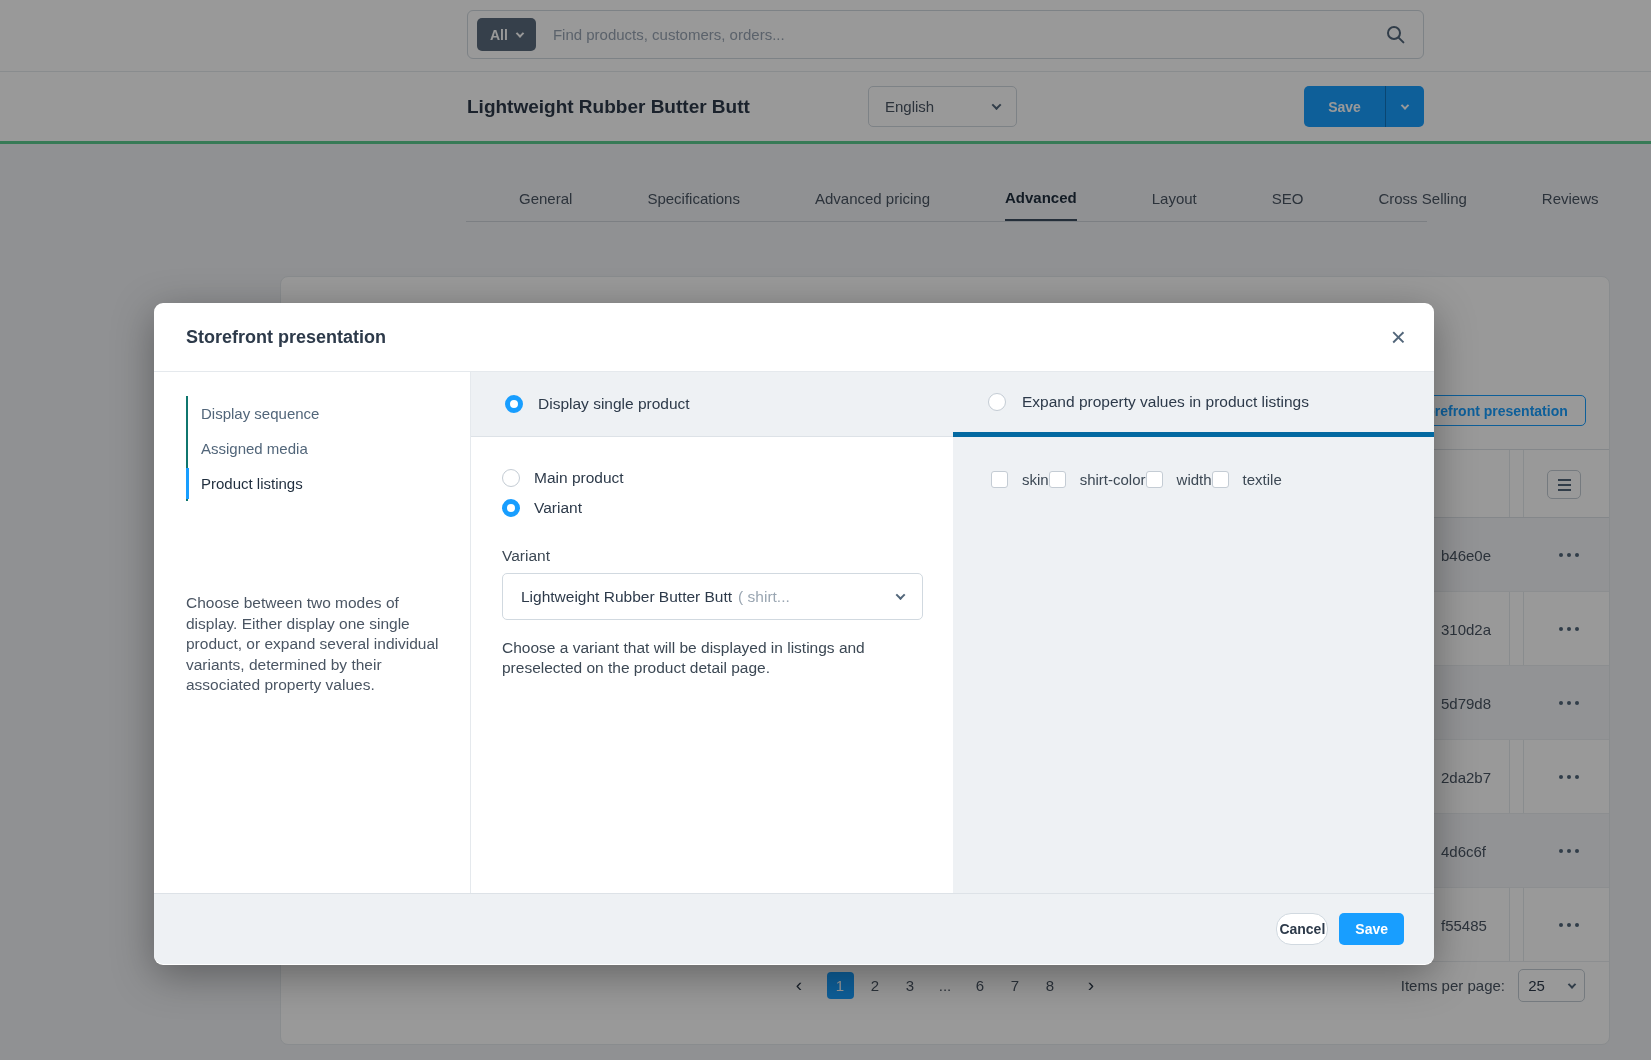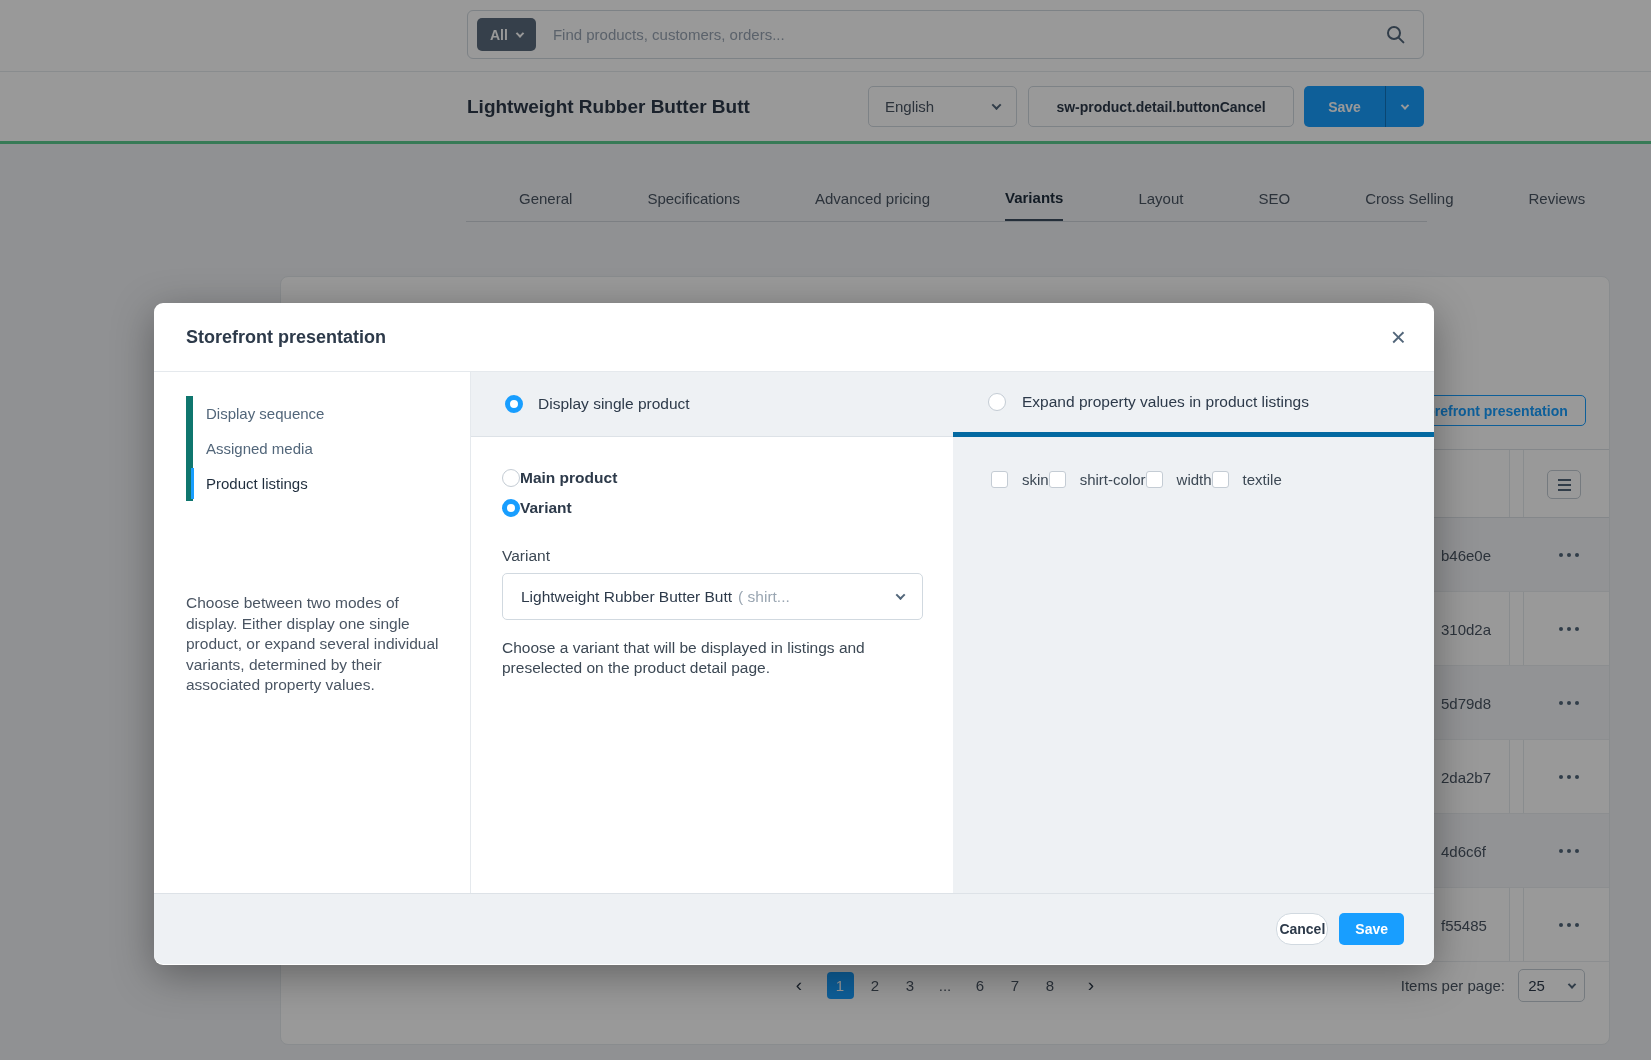--- a/index.html
+++ b/index.html
@@ -54,33 +54,33 @@
   .overlay { position:absolute; inset:0; background:rgba(0,0,0,0.4); z-index:10; }
 
   
   .modal { position:absolute; left:154px; top:303px; width:1280px; height:662px; background:#fff; border-radius:9px; box-shadow:0 10px 40px rgba(0,0,0,0.35); z-index:20; }
   .modal-header { height:69px; display:flex; align-items:center; padding:0 28px 0 32px; border-bottom:1px solid #e5e9ed; }
   .modal-title { font-size:18px; font-weight:bold; color:#2d3a4a; }
   .modal-close { margin-left:auto; font-size:26px; line-height:1; color:#52667a; cursor:pointer; font-weight:normal; }
   .modal-body { display:flex; height:521px; }
 
   .mpanel-left { width:317px; border-right:1px solid #e5e9ed; padding:24px 28px 0 32px; background:#fff; }
-  .mnav { list-style:none; border-left:7px solid #0f766e; }
+  .mnav { list-style:none; border-left:2px solid #0f766e; }
   .mnav li { position:relative; padding:9px 0 9px 13px; font-size:15px; color:#52667a; cursor:pointer; }
   .mnav li.active { color:#1f2d3d; }
   .mnav li.active::before { content:""; position:absolute; left:-2px; top:2px; bottom:2px; width:3px; background:#189eff; }
   .mdesc { margin-top:92px; width:258px; font-size:15.5px; line-height:1.33; color:#4a5563; }
 
   .mcol-mid { width:482px; display:flex; flex-direction:column; background:#fff; }
   .mid-head { height:65px; background:#eef1f4; border-bottom:1px solid #dde2e7; display:flex; align-items:center; padding-left:34px; gap:15px; }
   .mode-label { font-size:15.5px; color:#2d3a4a; }
   .mid-body { flex:1; padding:32px 0 0 31px; }
   .radio { width:18px; height:18px; border-radius:50%; background:#fff; border:1px solid #c4ccd4; flex-shrink:0; cursor:pointer; }
   .radio.checked { border:5.5px solid #189eff; }
-  .radio-row { display:flex; align-items:center; margin-bottom:12px;font-weight:bold; }
+  .radio-row { display:flex; align-items:center; gap:14px; margin-bottom:12px; }
   .radio-row span { font-size:15.5px; color:#2d3a4a; }
   .field-label { margin-top:30px; font-size:15.5px; color:#3c4854; }
   .select-box { margin-top:8px; width:421px; height:47px; border:1px solid #d1d9e0; border-radius:5px; background:#fff; display:flex; align-items:center; padding:0 18px; font-size:15.5px; color:#2d3a4a; cursor:pointer; }
   .select-box .hint { color:#9aa6b2; margin-left:6px; }
   .select-box .chev { margin-left:auto; color:#52667a; }
   .helper { margin-top:18px; width:400px; font-size:15.5px; line-height:1.32; color:#3c4854; }
 
   .mcol-right { flex:1; background:#eef1f4; display:flex; flex-direction:column; }
   .right-head { height:65px; border-bottom:5px solid #0369a1; display:flex; align-items:center; padding-left:35px; gap:16px; }
   .right-body { padding:34px 0 0 38px; display:flex; flex-direction:row; }
@@ -110,34 +110,33 @@
     </span>
   </div>
 </div>
 
 <div class="smartbar">
   <div class="page-title">Lightweight Rubber Butter Butt</div>
   <div class="lang-select">
     <span>English</span>
     <i class="chev"></i>
   </div>
-  <div class="cancel-top-btn">sw-product.detail.buttonCancel</div>
   <div class="save-split">
     <div class="save-main">Save</div>
     <div class="save-caret">
       <i class="chev sm"></i>
     </div>
   </div>
 </div>
 
 <div class="tabbar">
   <div class="tab">General</div>
   <div class="tab">Specifications</div>
   <div class="tab">Advanced pricing</div>
-  <div class="tab active">Variants</div>
+  <div class="tab active">Advanced</div>
   <div class="tab">Layout</div>
   <div class="tab">SEO</div>
   <div class="tab">Cross Selling</div>
   <div class="tab">Reviews</div>
 </div>
 
 <div class="card">
   <div class="sp-btn">Storefront presentation</div>
 
   <div class="vtable">

